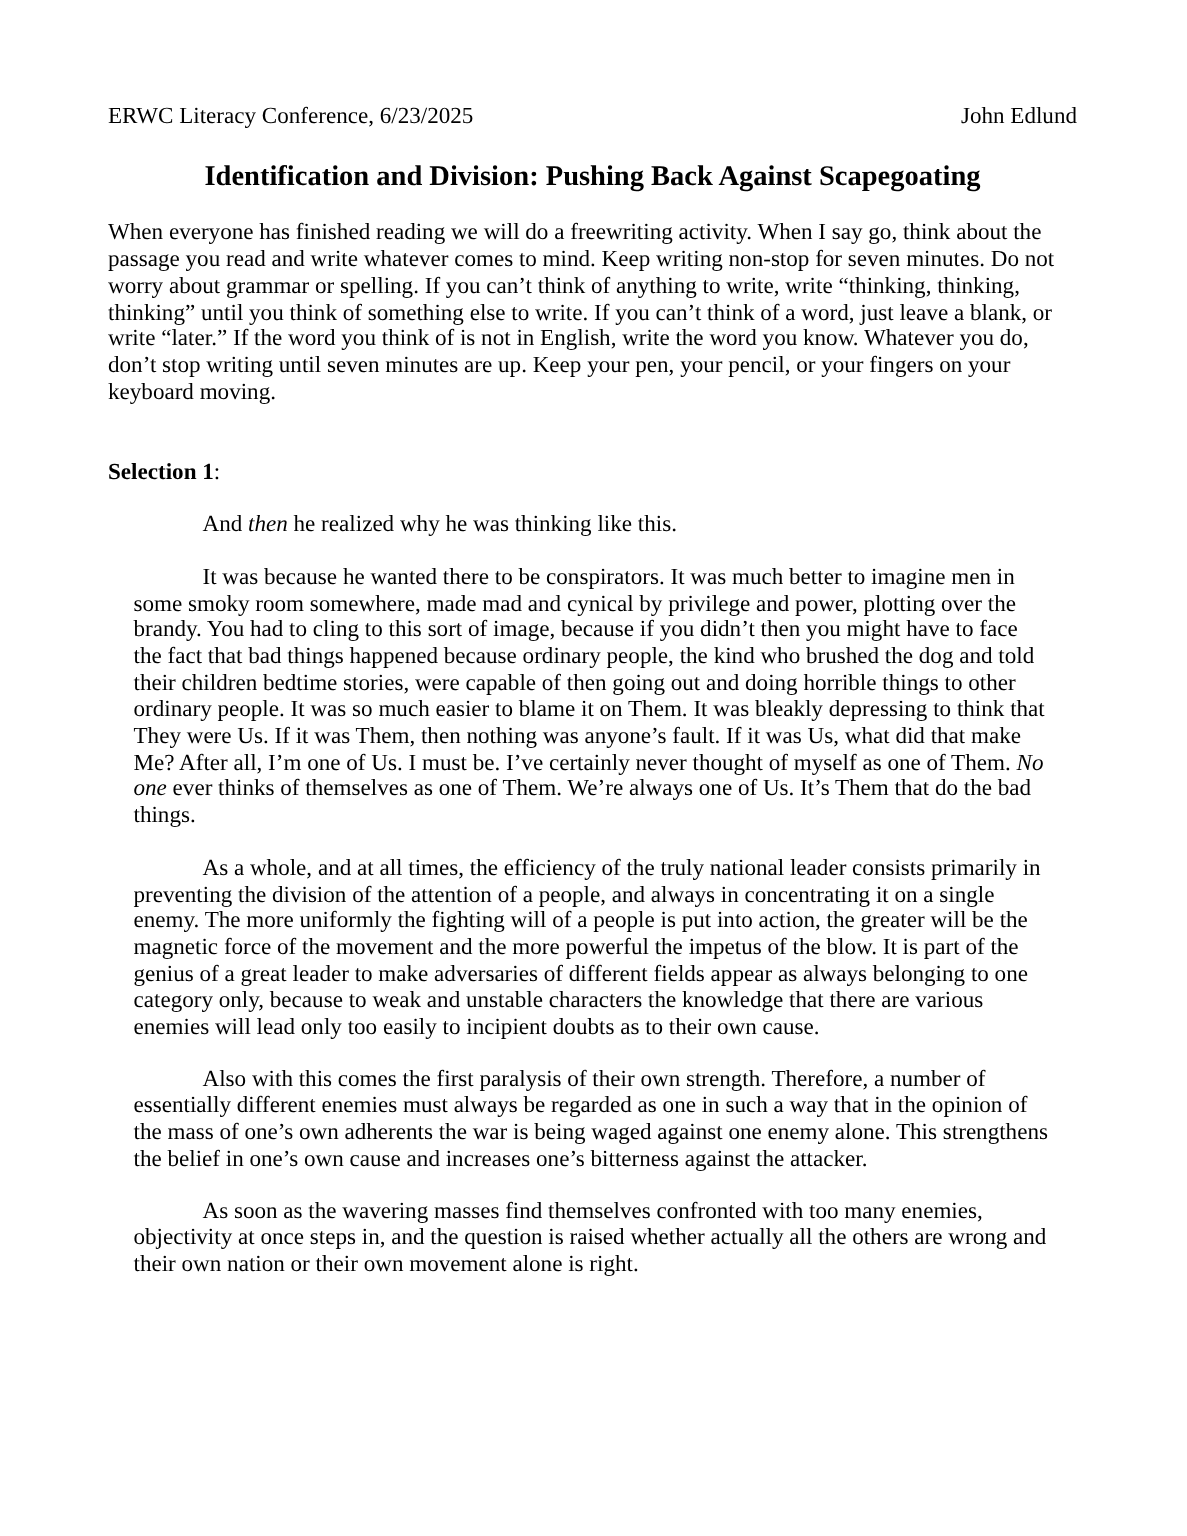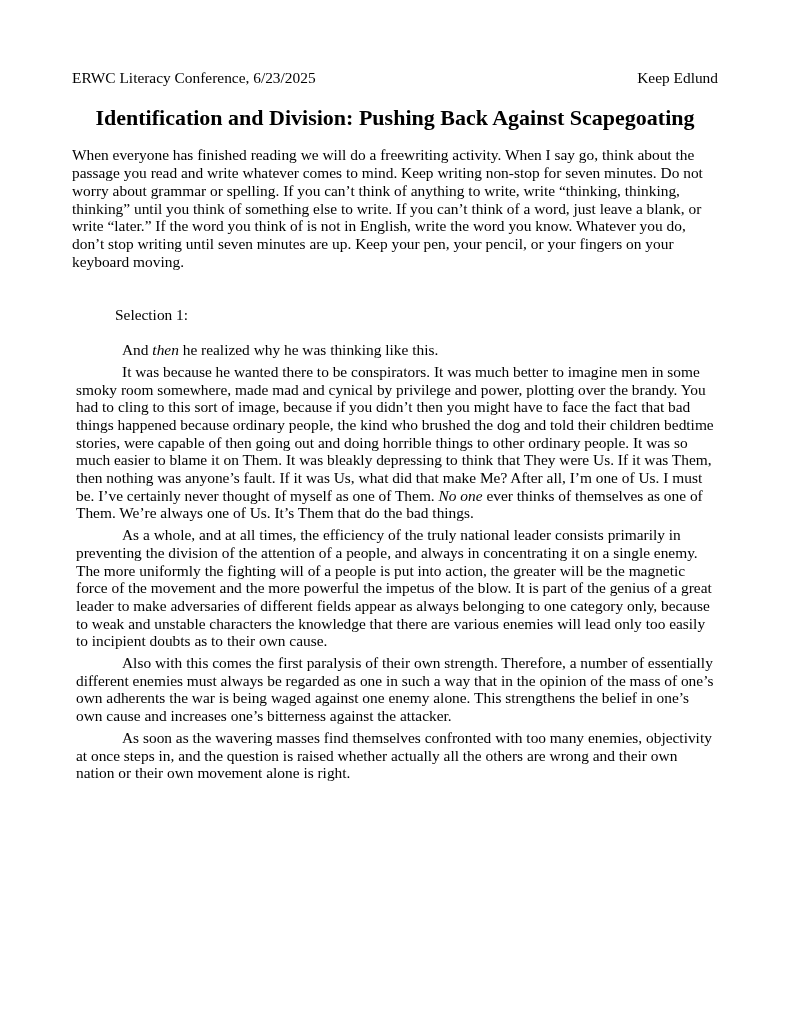--- a/index.html
+++ b/index.html
@@ -21,50 +21,49 @@
     overflow: hidden;
   }
   .header-row {
     display: flex;
     justify-content: space-between;
     align-items: baseline;
   }
   .doc-title {
     text-align: center;
     font-weight: bold;
-    font-size: 22px;
+    font-size: 19px;
     line-height: 22px;
     margin: 20px 0 17.7px 0;
   }
   p {
     margin: 0 0 17.7px 0;
   }
   p.sel-para {
-    margin: 4px;
+    margin: 17px;
     text-indent: 46px;
   }
   .sel-heading {
     margin: 35.4px 0 17.7px 0;
   }
   .sel-heading b {
-    font-weight: normal;
-    margin-left: 43px;
+    font-weight: bold;
   }
   em {
     font-style: italic;
   }
 </style>
 </head>
 <body>
 
 <div class="page">
 
   <div class="header-row">
     <span>ERWC Literacy Conference, 6/23/2025</span>
-    <span>Keep Edlund</span>
+    <span>John Edlund</span>
   </div>
 
   <div class="doc-title">Identification and Division: Pushing Back Against Scapegoating</div>
 
 
   <p>When everyone has finished reading we will do a freewriting activity. When I say go, think about the passage you read and write whatever comes to mind. Keep writing non-stop for seven minutes. Do not worry about grammar or spelling. If you can’t think of anything to write, write “thinking, thinking, thinking” until you think of something else to write. If you can’t think of a word, just leave a blank, or write “later.” If the word you think of is not in English, write the word you know. Whatever you do, don’t stop writing until seven minutes are up. Keep your pen, your pencil, or your fingers on your keyboard moving.</p>
 
   <p class="sel-heading"><b>Selection 1</b><span>:</span></p>
 
   <p class="sel-para"><span>And </span><em>then</em><span> he realized why he was thinking like this.</span></p>

